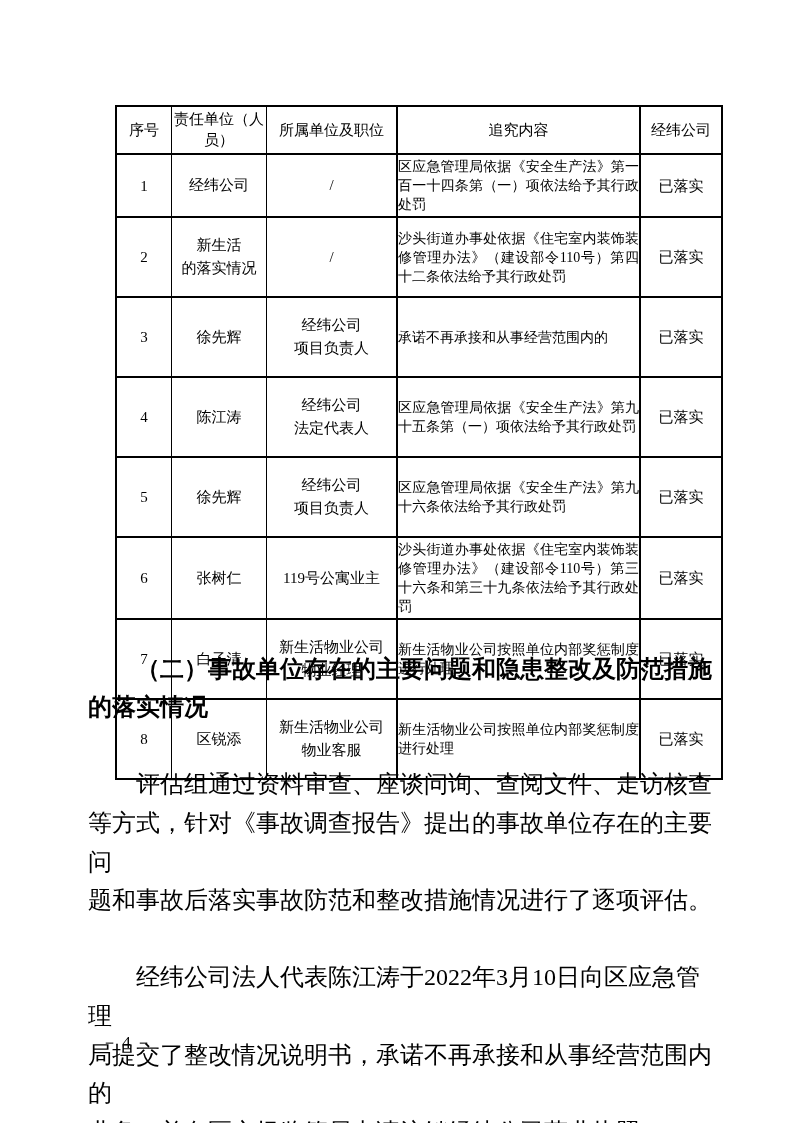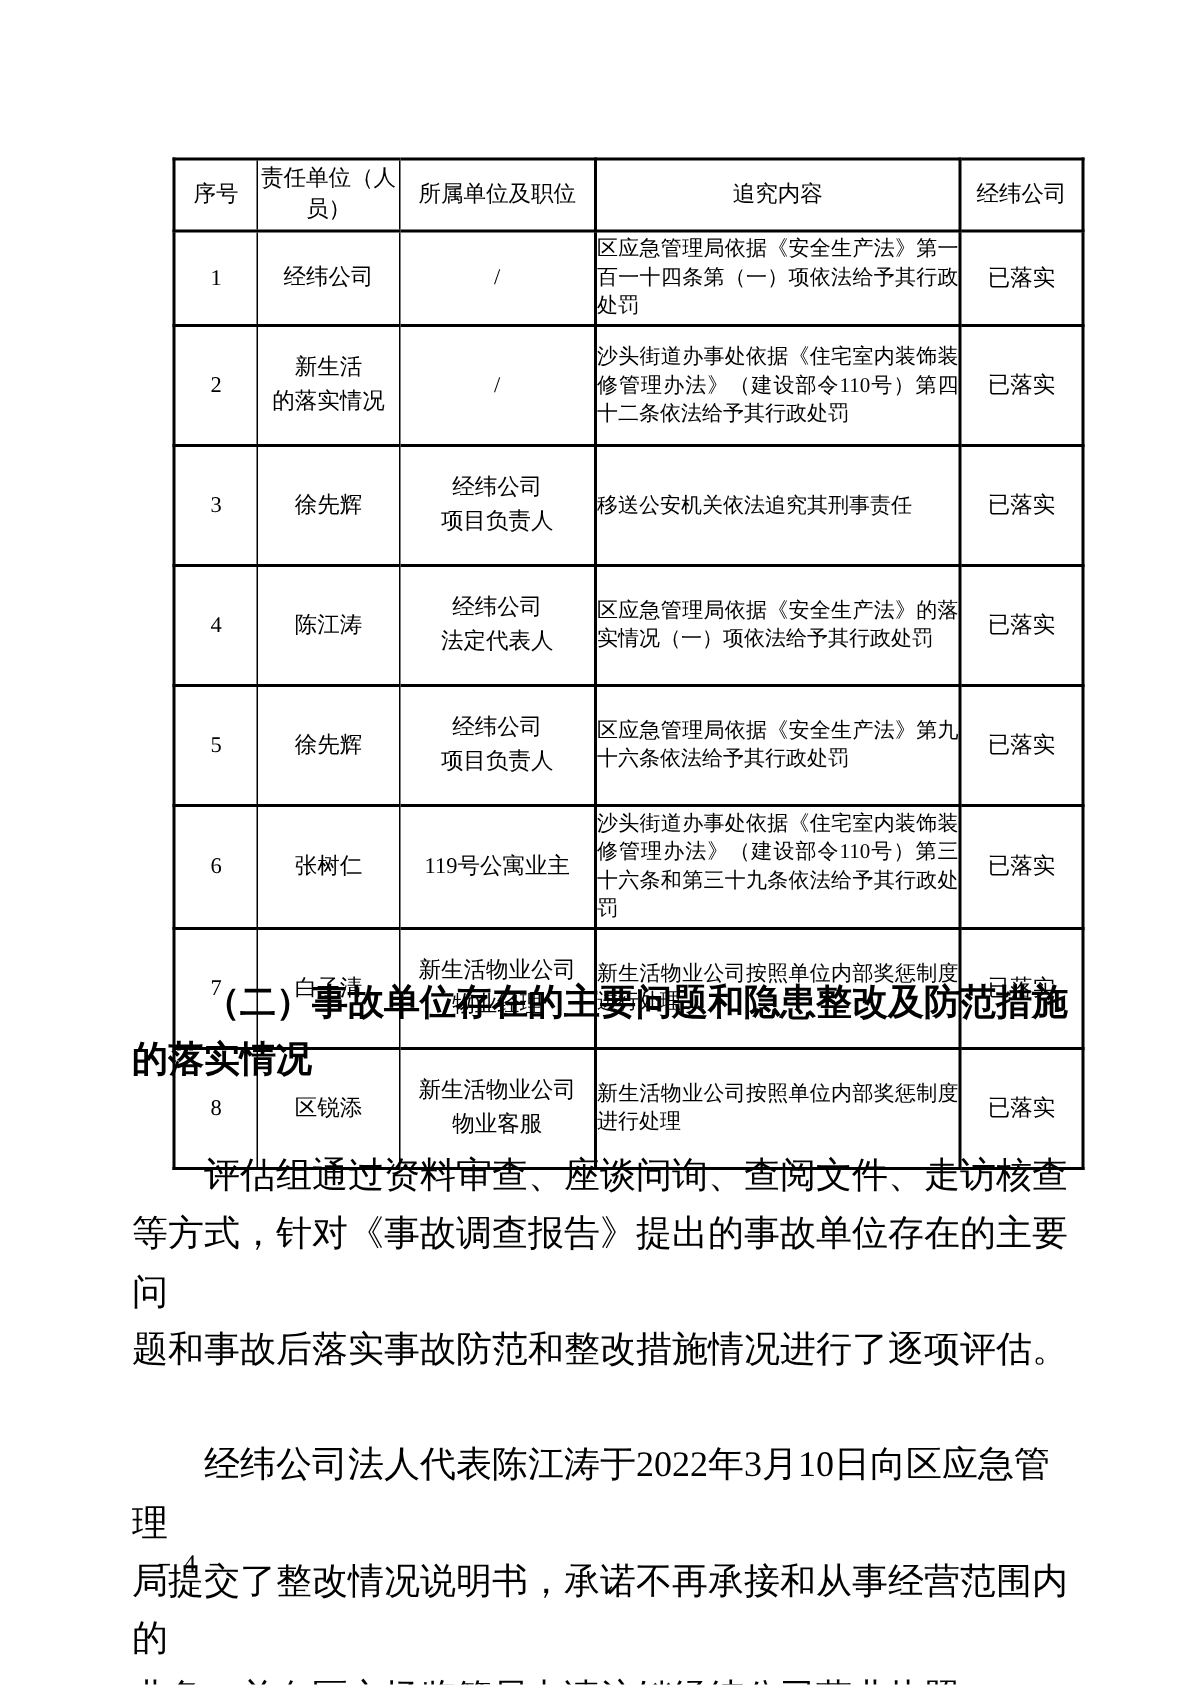--- a/index.html
+++ b/index.html
@@ -83,29 +83,29 @@
 的落实情况</td>
           <td class="c2">/</td>
           <td class="c3">沙头街道办事处依据《住宅室内装饰装修管理办法》（建设部令110号）第四十二条依法给予其行政处罚</td>
           <td class="c4">已落实</td>
         </tr>
         <tr>
           <td class="c0">3</td>
           <td class="c1">徐先辉</td>
           <td class="c2">经纬公司
 项目负责人</td>
-          <td class="c3">移送公安机关依法追究其刑事责任</td>
+          <td class="c3">承诺不再承接和从事经营范围内的</td>
           <td class="c4">已落实</td>
         </tr>
         <tr>
           <td class="c0">4</td>
           <td class="c1">陈江涛</td>
           <td class="c2">经纬公司
 法定代表人</td>
-          <td class="c3">区应急管理局依据《安全生产法》的落实情况（一）项依法给予其行政处罚</td>
+          <td class="c3">区应急管理局依据《安全生产法》第九十五条第（一）项依法给予其行政处罚</td>
           <td class="c4">已落实</td>
         </tr>
         <tr>
           <td class="c0">5</td>
           <td class="c1">徐先辉</td>
           <td class="c2">经纬公司
 项目负责人</td>
           <td class="c3">区应急管理局依据《安全生产法》第九十六条依法给予其行政处罚</td>
           <td class="c4">已落实</td>
         </tr>

